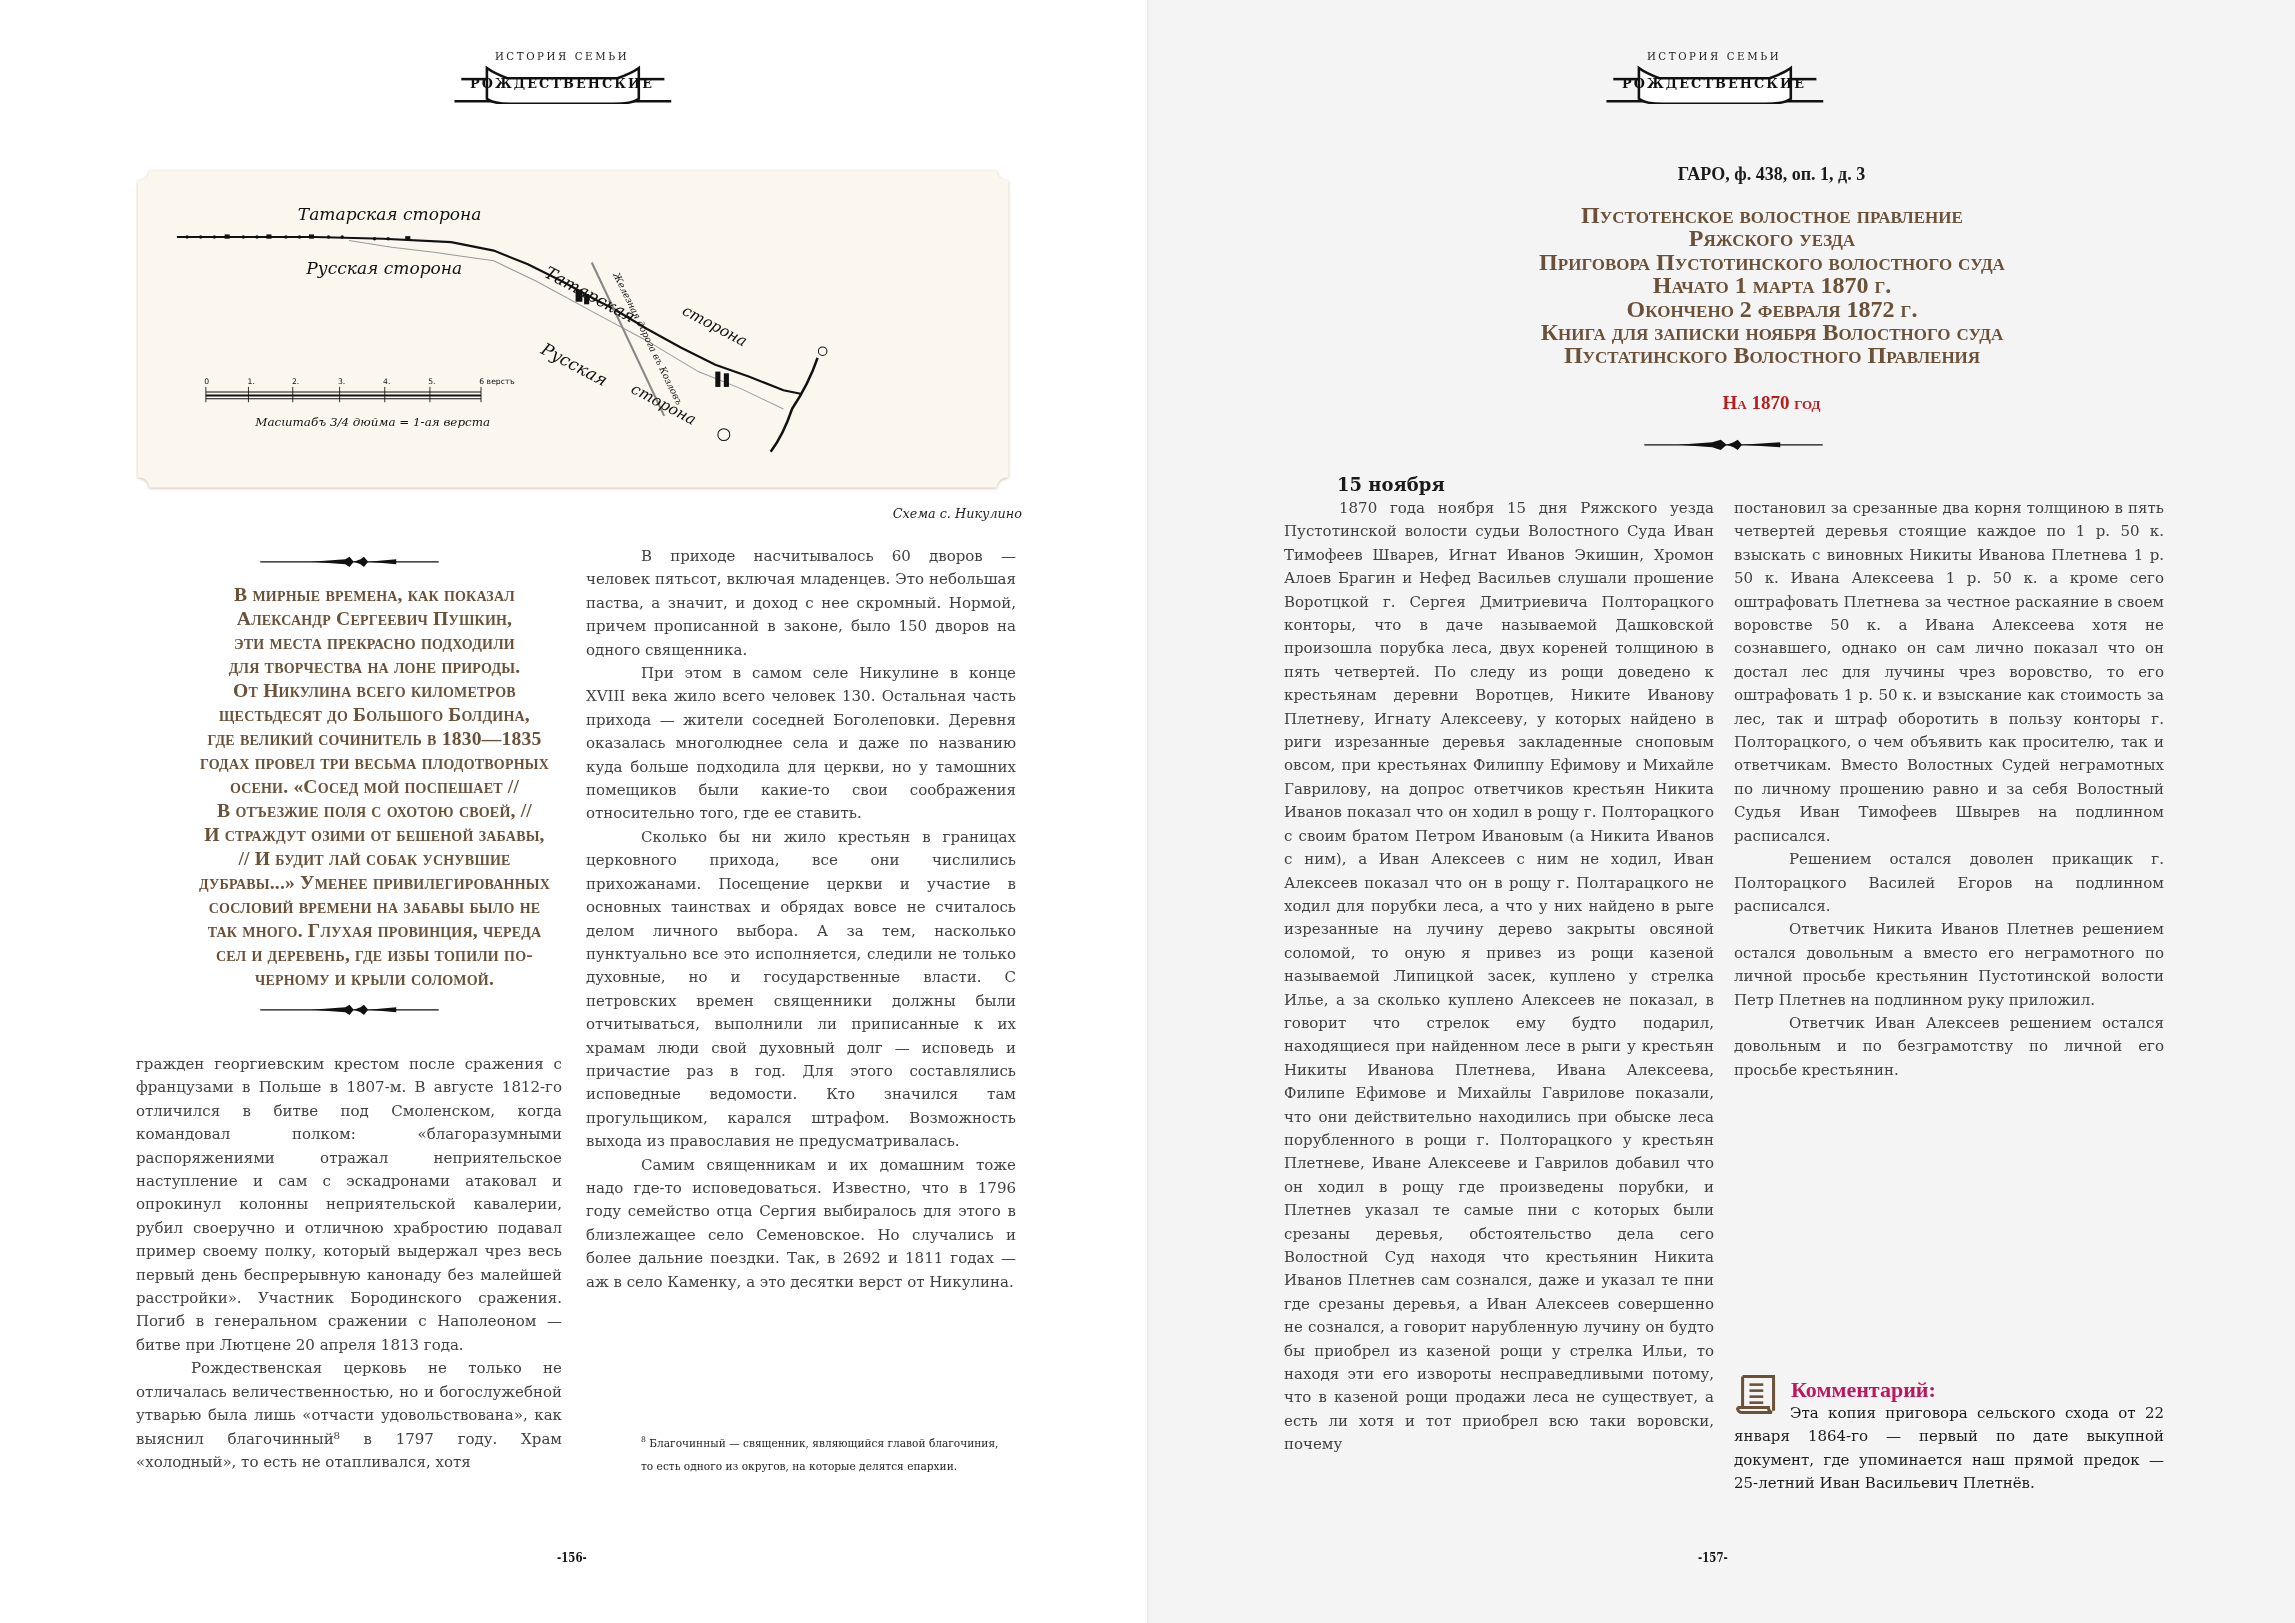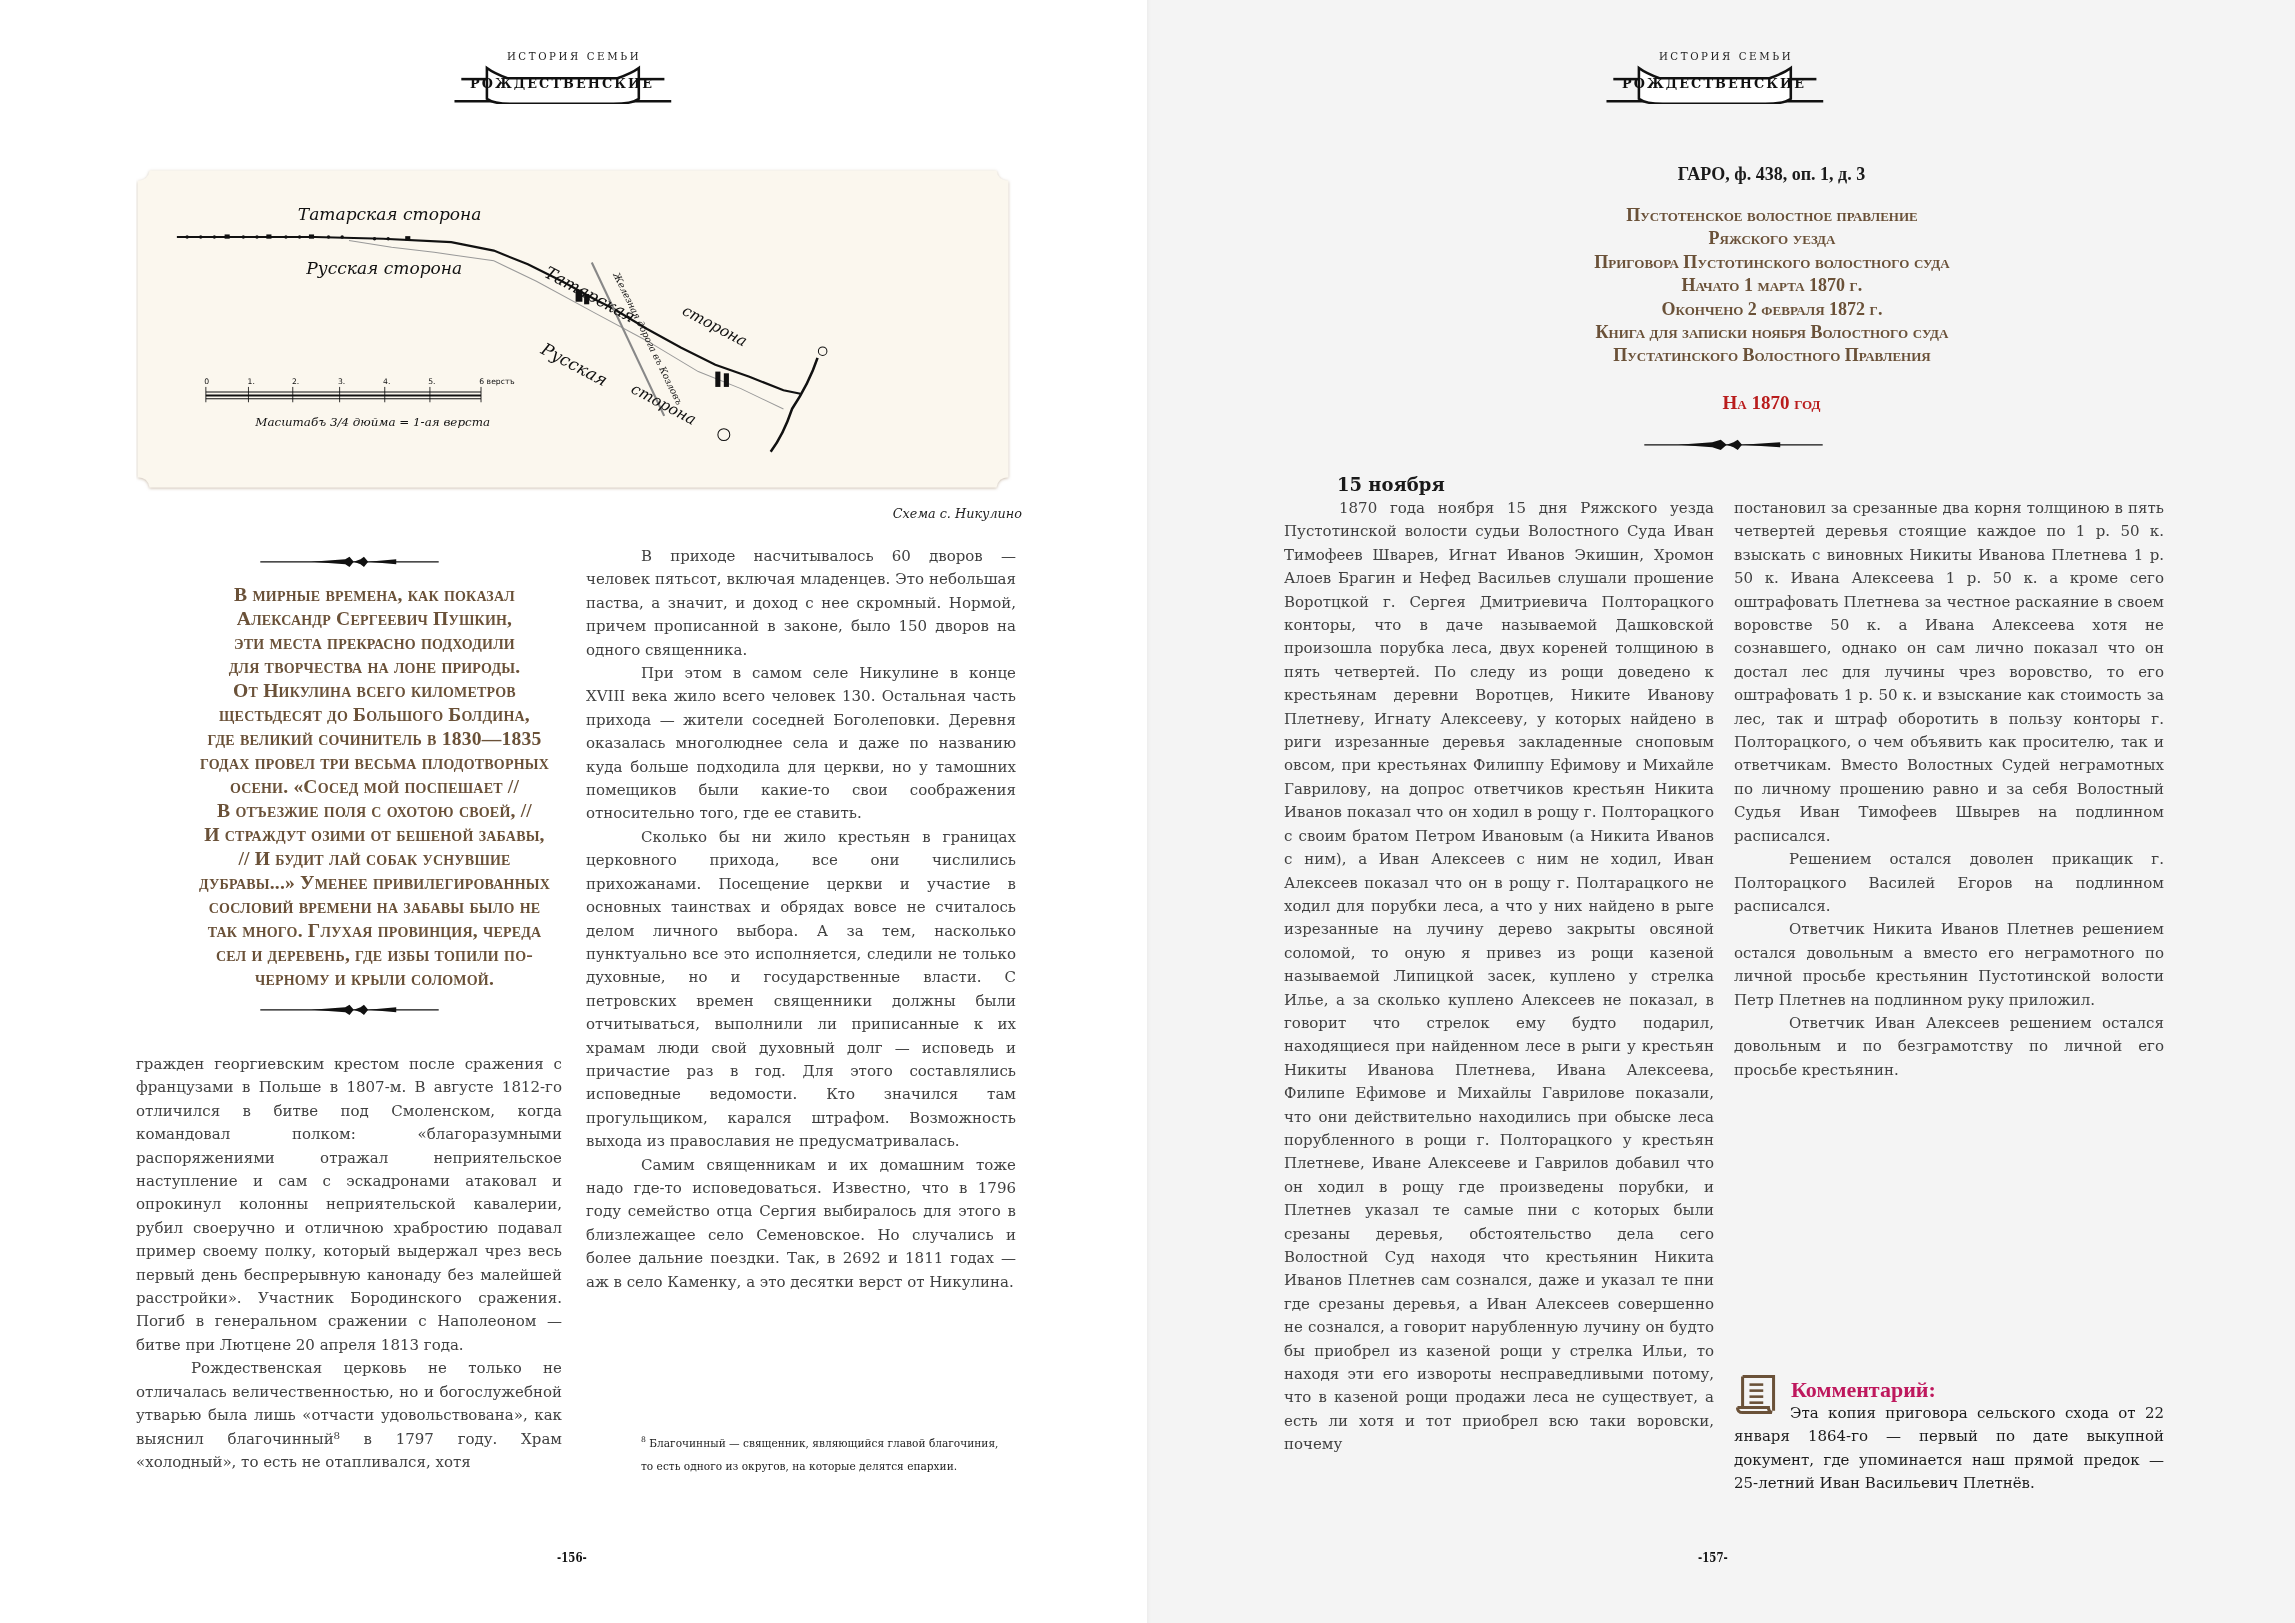--- a/index.html
+++ b/index.html
@@ -6,21 +6,21 @@
     html, body { width: 2295px; height: 1623px; overflow: hidden; }
     body { position: relative; background: #ffffff; font-family: "DejaVu Serif", serif; color: #1a1a1a; }
 
     .page { position: absolute; top: 0; height: 1623px; }
     .page-left { left: 0; width: 1147px; background: #ffffff; }
     .page-right { left: 1147px; width: 1148px; background: #f4f4f4; box-shadow: inset 5.1px 0 5.1px -5.1px rgba(0,0,0,0.06); }
 
     
     .banner { position: absolute; top: 44px; width: 256px; height: 60px; }
     .banner svg { position: absolute; left: 0; top: 0; }
-    .banner-kicker { position: absolute; top: 6.8px; left: 12px; width: 100%; text-align: center; font-family: "DejaVu Serif", serif; font-size: 10.2px; letter-spacing: 2.6px; color: #222; }
+    .banner-kicker { position: absolute; top: 6.8px; left: 0; width: 100%; text-align: center; font-family: "DejaVu Serif", serif; font-size: 10.2px; letter-spacing: 2.6px; color: #222; }
     .banner-title { position: absolute; top: 31.5px; left: 0; width: 100%; text-align: center; font-family: "DejaVu Serif", serif; font-weight: bold; font-size: 12.8px; letter-spacing: 2.1px; color: #111; }
 
     
     .figure { position: absolute; left: 136px; top: 162px; width: 886px; height: 334px; }
     .figure svg { position: absolute; left: 0; top: 0; }
     .figure-caption { position: absolute; left: 596px; top: 506px; width: 426px; text-align: right; font-family: "DejaVu Serif", serif; font-style: italic; font-size: 12.8px; color: #222; }
 
     
     .ornament { position: absolute; height: 13.6px; }
 
@@ -34,21 +34,21 @@
     .col p.indent { text-indent: 55px; }
     .col p.last { text-align-last: left; }
 
     .footnote { position: absolute; left: 641px; top: 1428px; width: 366px; font-family: "DejaVu Serif", serif; font-size: 10.6px; line-height: 23px; color: #222; }
     .footnote sup { font-size: 7.7px; }
 
     .page-number { position: absolute; top: 1549px; font-family: "DejaVu Serif", serif; font-weight: bold; font-size: 13.6px; color: #111; transform: scaleX(0.75); }
 
     
     .archive-ref { position: absolute; left: 1516px; top: 164px; width: 511px; text-align: center; font-family: "Liberation Serif", serif; font-weight: bold; font-size: 18px; color: #1a1a1a; }
-    .doc-title { position: absolute; left: 1474px; top: 204px; width: 596px; text-align: center; font-family: "Liberation Serif", serif; font-weight: bold; font-variant: small-caps; font-size: 18px; line-height: 23.4px; color: #6a5138; }
+    .doc-title { position: absolute; left: 1474px; top: 204px; width: 596px; text-align: center; font-family: "Liberation Serif", serif; font-weight: bold; font-variant: small-caps; font-size: 24px; line-height: 23.4px; color: #6a5138; }
     .doc-year { position: absolute; left: 1516px; top: 392px; width: 511px; text-align: center; font-family: "Liberation Serif", serif; font-weight: bold; font-variant: small-caps; font-size: 19px; color: #b91c1c; }
 
     .section-date { position: absolute; left: 1337px; top: 474px; font-family: "DejaVu Serif", serif; font-weight: bold; font-size: 18px; color: #1a1a1a; }
 
     .comment { position: absolute; left: 1734px; top: 1373px; width: 430px; }
     .comment-icon { position: absolute; left: 0; top: 0; width: 43px; height: 43px; }
     .comment-title { position: absolute; left: 57px; top: 4.3px; font-family: "Liberation Serif", serif; font-weight: bold; font-size: 22px; color: #be185d; }
     .comment-text { position: absolute; left: 0; top: 29px; width: 430px; font-family: "DejaVu Serif", serif; font-size: 15px; line-height: 23.4px; color: #1b1b1b; text-align: justify; text-indent: 56px; text-align-last: left; }
   </style>
 </head>

